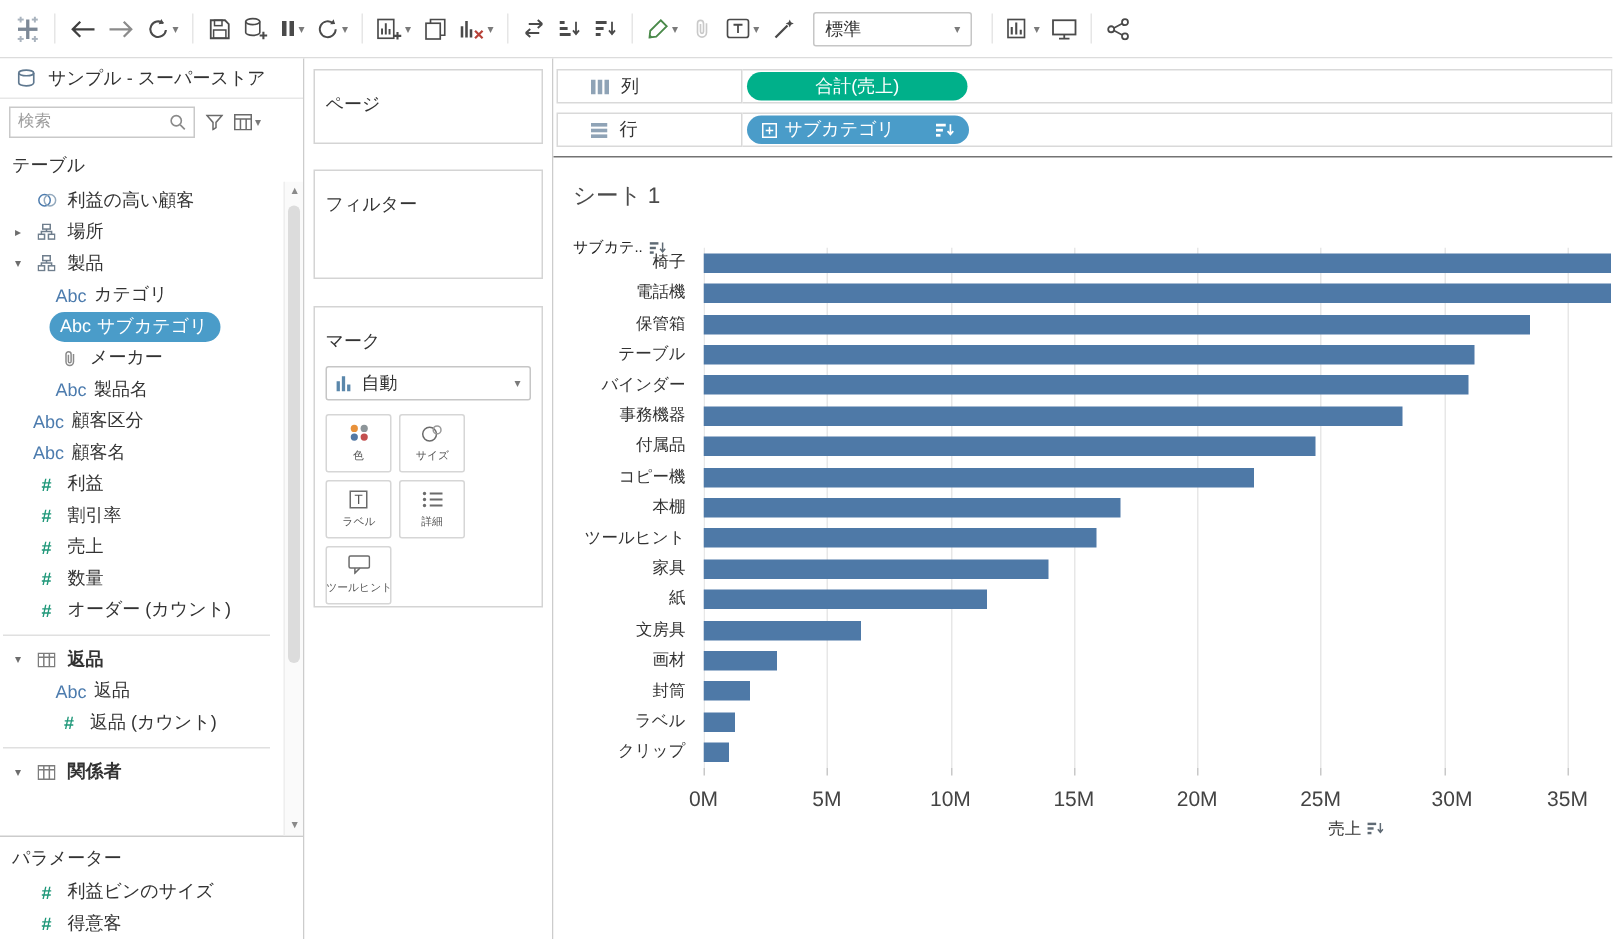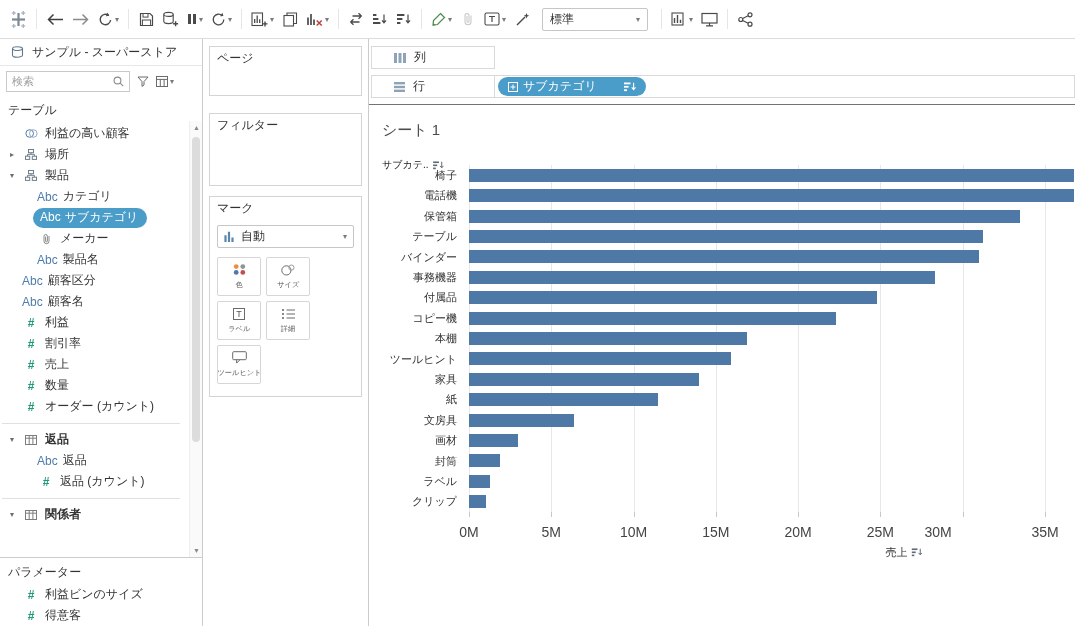--- a/index.html
+++ b/index.html
@@ -38,23 +38,23 @@
 .fpill{display:inline-flex;align-items:center;gap:4px;background:#4a9cc9;border-radius:10px;padding:1px 9px 2px 7px;color:#fff;margin-left:-4px}
 .fpill .fi-abc{color:#fff}
 .fsep{border-top:1px solid #e0e0e0;margin:6px 8px 5px 2px}
 .sb{position:absolute;top:0;right:0;width:13px;height:100%;background:#fafafa;border-left:1px solid #eee}
 .sb-arrow{position:absolute;left:0;width:13px;height:13px;display:flex;align-items:center;justify-content:center;font-size:7px;color:#8a8a8a}
 .sb-thumb{position:absolute;left:2px;width:8px;border-radius:4px;background:#dcdcdc}
 .params{border-top:1px solid #cccccc}
 .params-label{padding:6px 8px 3px}
 
 .cards{width:166px;min-width:166px;border-right:1px solid #cccccc;padding:7px 6px;background:#fff}
-.card{border:1px solid #d4d4d4;background:#fff;padding:3px 7px;color:#333}
+.card{border:1px solid #d4d4d4;background:#fff;padding:14px 7px;color:#333}
 .card-pages{height:50px;margin-bottom:17px}
-.card-filters{height:73px;margin-bottom:10px}
+.card-filters{height:73px;margin-bottom:18px}
 .card-marks{height:201px}
 .mark-type{margin-top:8px;height:23px;border:1px solid #c6c6c6;border-radius:2px;display:flex;align-items:center;gap:7px;padding:0 6px}
 .mark-type .caret{margin-left:auto}
 .mark-btns{display:flex;flex-wrap:wrap;gap:5px;margin-top:9px}
 .mbtn{width:44px;height:39px;border:1px solid #d6d6d6;border-radius:2px;background:#fff;display:flex;flex-direction:column;align-items:center;justify-content:center;gap:3px;overflow:hidden}
 .mlabel{font-size:8px;color:#555;white-space:nowrap;transform:scale(.9)}
 .t-box{border:1px solid #6b6b6b;font-size:9px;line-height:10px;padding:0 2px;color:#555}
 
 .main{flex:1;min-width:0;display:flex;flex-direction:column;background:#fff;padding-top:7px}
 .shelf{display:flex;height:23px;margin:0 0 6px 2px}
@@ -513,20 +513,25 @@
         <span>
             <svg width="12" height="10" viewBox="0 0 12 10">
               <g fill="#8fa3b6">
                 <rect x="0" width="3" height="10"></rect>
                 <rect x="4.5" width="3" height="10"></rect>
                 <rect x="9" width="3" height="10"></rect>
               </g>
             </svg>
           </span>
         <span>列</span>
+      </div>
+      <div class="shelf-drop">
+        <span class="pill pill-green">
+          <span>合計(売上)</span>
+        </span>
       </div>
     </div>
     <div class="shelf">
       <div class="shelf-label">
         <span>
             <svg width="11" height="10" viewBox="0 0 11 10">
               <g fill="#8fa3b6">
                 <rect y="0" width="11" height="2.4"></rect>
                 <rect y="3.8" width="11" height="2.4"></rect>
                 <rect y="7.6" width="11" height="2.4"></rect>
@@ -636,20 +641,20 @@
           <div class="tick-label" style="left: 182.3px; top: 419px;">5M</div>
           <div class="tickmark" style="left: 264.6px; top: 407px;"></div>
           <div class="tick-label" style="left: 264.6px; top: 419px;">10M</div>
           <div class="tickmark" style="left: 346.9px; top: 407px;"></div>
           <div class="tick-label" style="left: 346.9px; top: 419px;">15M</div>
           <div class="tickmark" style="left: 429.1px; top: 407px;"></div>
           <div class="tick-label" style="left: 429.1px; top: 419px;">20M</div>
           <div class="tickmark" style="left: 511.4px; top: 407px;"></div>
           <div class="tick-label" style="left: 511.4px; top: 419px;">25M</div>
           <div class="tickmark" style="left: 593.7px; top: 407px;"></div>
-          <div class="tick-label" style="left: 569px; top: 419px;">30M</div>
+          <div class="tick-label" style="left: 599px; top: 419px;">30M</div>
           <div class="tickmark" style="left: 676px; top: 407px;"></div>
           <div class="tick-label" style="left: 676px; top: 419px;">35M</div>
         </div>
     </div>
   </div>
 
 </div>
 
 </body></html>

